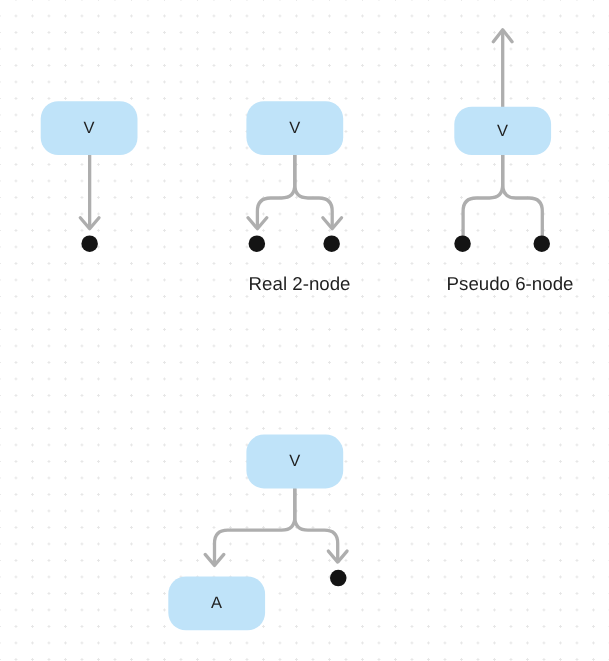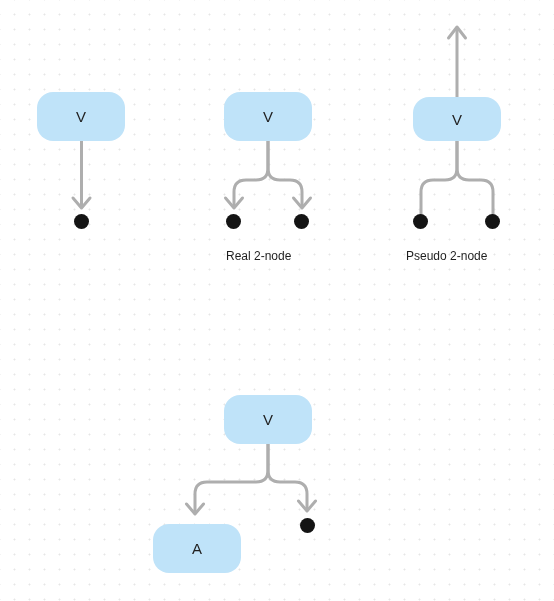--- a/index.html
+++ b/index.html
@@ -54,21 +54,21 @@
     position: absolute;
     width: 15px;
     height: 15px;
     border-radius: 50%;
     background-color: #141414;
   }
 
   .caption {
     position: absolute;
     color: #1f1f1f;
-    font-size: 12px;
+    font-size: 17px;
     line-height: 1;
     white-space: nowrap;
   }
 </style>
 </head>
 <body>
 
 <div id="canvas">
 
   <svg id="edges" viewBox="0 0 554 601" xmlns="http://www.w3.org/2000/svg">
@@ -135,21 +135,21 @@
   </div>
   <div class="leaf-dot" style="left:226px; top:214px;"></div>
   <div class="leaf-dot" style="left:294px; top:214px;"></div>
   <div class="caption" style="left:226px; top:250px;">Real 2-node</div>
 
   <div class="node-box" style="left:413px; top:97px; width:88px; height:44px;">
     <span>V</span>
   </div>
   <div class="leaf-dot" style="left:413px; top:214px;"></div>
   <div class="leaf-dot" style="left:485px; top:214px;"></div>
-  <div class="caption" style="left:406px; top:250px;">Pseudo 2-node</div>
+  <div class="caption" style="left:406px; top:250px;">Pseudo 6-node</div>
 
   <div class="node-box" style="left:224px; top:395px; width:88px; height:49px;">
     <span>V</span>
   </div>
   <div class="node-box" style="left:153px; top:524px; width:88px; height:49px;">
     <span>A</span>
   </div>
   <div class="leaf-dot" style="left:300px; top:518px;"></div>
 
 </div>

